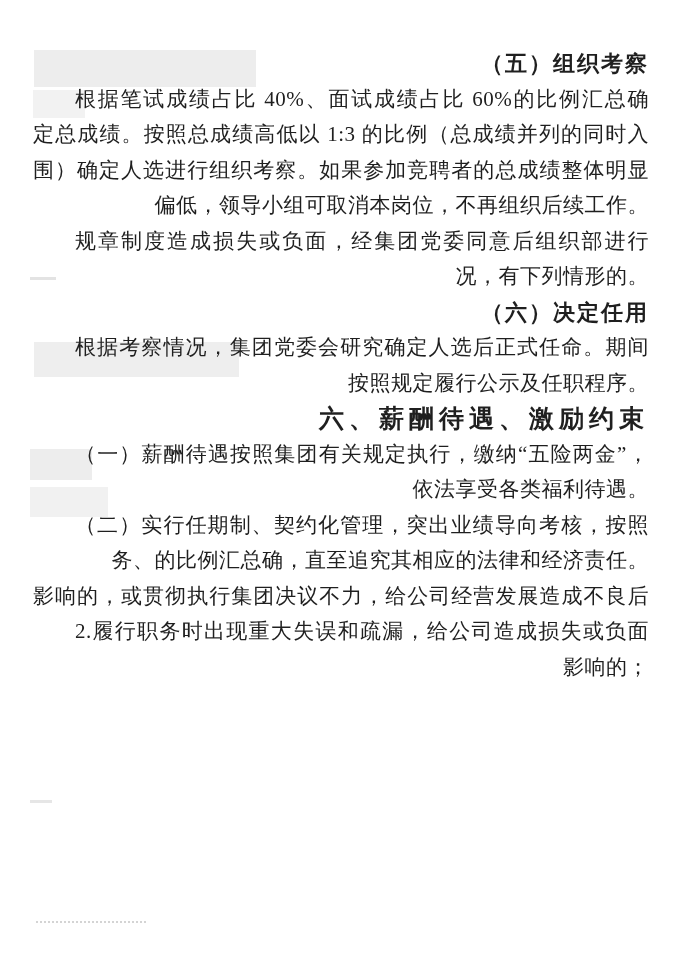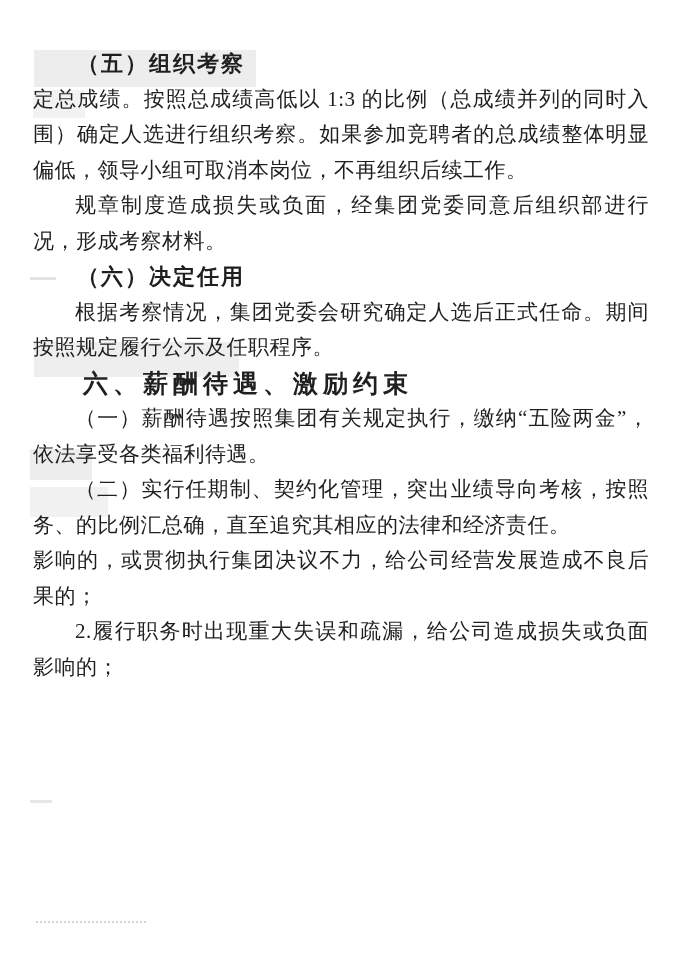--- a/index.html
+++ b/index.html
@@ -16,21 +16,21 @@
     left: 33px;
     top: 46px;
     width: 616px;
     color: #1f1f1f;
     z-index: 2;
   }
   .line {
     height: 35.5px;
     line-height: 35.5px;
     font-size: 21px;
-    text-align: left;
+    text-align: right;
     letter-spacing: 0.5px;
   }
   .indent { text-indent: 2em; }
   .just {
     text-align: justify;
     text-align-last: justify;
     -moz-text-align-last: justify;
   }
   .hd {
     font-weight: bold;
@@ -63,31 +63,31 @@
   <div class="artifact a2"></div>
   <div class="artifact a3"></div>
   <div class="artifact a4"></div>
   <div class="artifact a5"></div>
   <div class="artifact a6"></div>
   <div class="artifact a7"></div>
   <div class="artifact a8"></div>
 
   <div class="text-block">
     <div class="line hd indent">（五）组织考察</div>
+    <div class="line indent just">根据笔试成绩占比 40%、面试成绩占比 60%的比例汇总确</div>
     <div class="line just">定总成绩。按照总成绩高低以 1:3 的比例（总成绩并列的同时入</div>
     <div class="line just">围）确定人选进行组织考察。如果参加竞聘者的总成绩整体明显</div>
     <div class="line">偏低，领导小组可取消本岗位，不再组织后续工作。</div>
     <div class="line indent just">规章制度造成损失或负面，经集团党委同意后组织部进行</div>
-    <div class="line">况，形成考察材料。</div>
+    <div class="line">况，有下列情形的。</div>
     <div class="line hd indent">（六）决定任用</div>
     <div class="line indent just">根据考察情况，集团党委会研究确定人选后正式任命。期间</div>
     <div class="line">按照规定履行公示及任职程序。</div>
     <div class="line hd2 indent">六、薪酬待遇、激励约束</div>
     <div class="line indent just">（一）薪酬待遇按照集团有关规定执行，缴纳“五险两金”，</div>
     <div class="line">依法享受各类福利待遇。</div>
     <div class="line indent just">（二）实行任期制、契约化管理，突出业绩导向考核，按照</div>
     <div class="line">务、的比例汇总确，直至追究其相应的法律和经济责任。</div>
     <div class="line just">影响的，或贯彻执行集团决议不力，给公司经营发展造成不良后</div>
-    <div class="line">果的；</div>
     <div class="line indent just">2.履行职务时出现重大失误和疏漏，给公司造成损失或负面</div>
     <div class="line">影响的；</div>
   </div>
 </div>
 
 </body></html>

